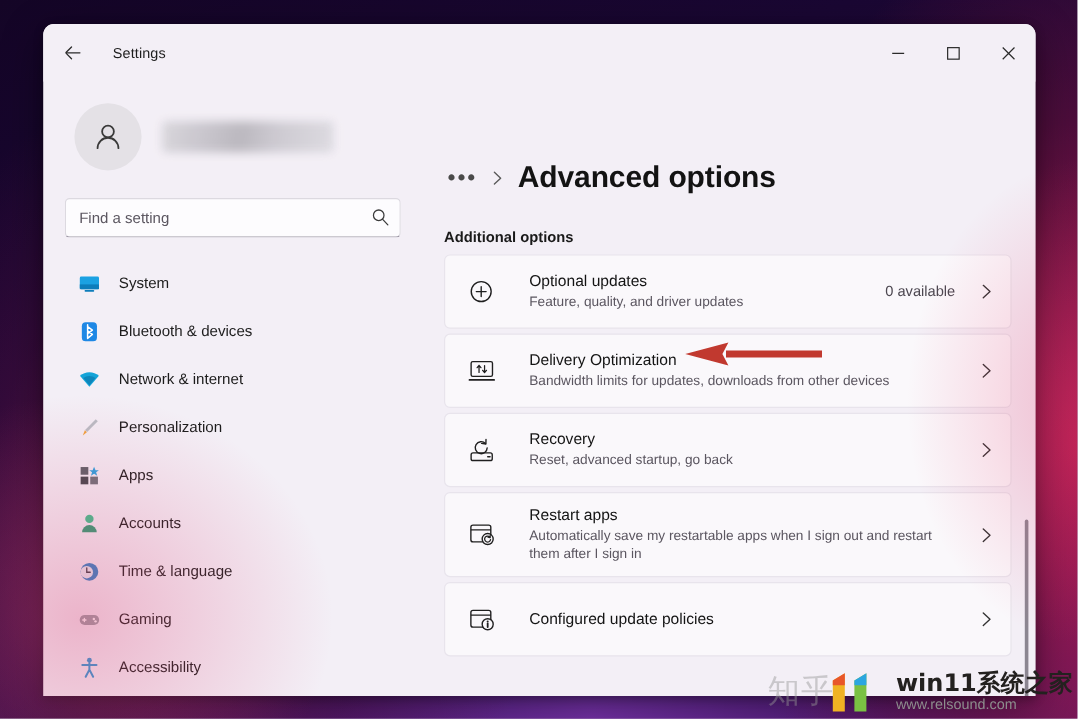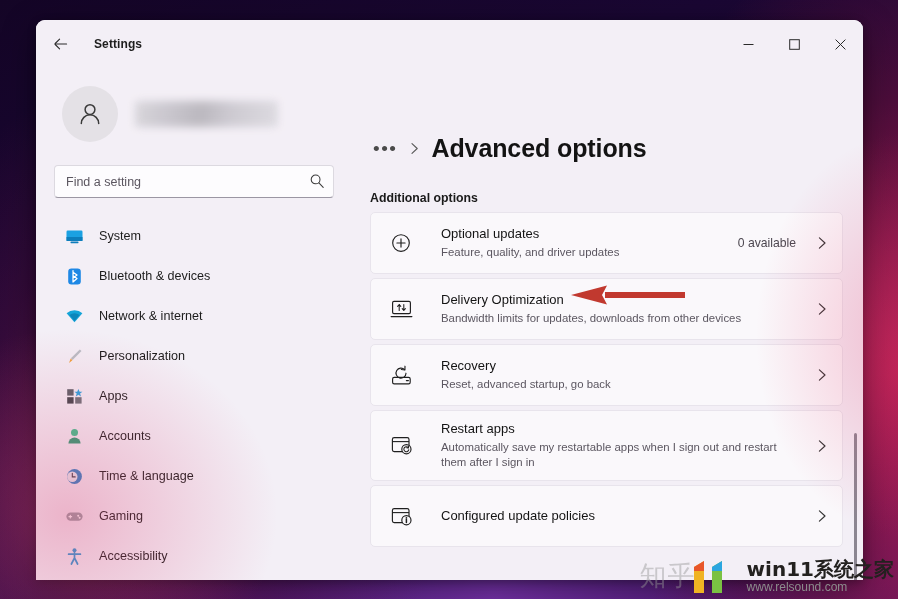--- a/index.html
+++ b/index.html
@@ -65,21 +65,20 @@
     border-radius: 4px;
     display: flex; align-items: center; justify-content: center;
     color: #2b2b2b;
     cursor: pointer;
   }
   .win-title {
     font-size: 12px;
     color: #1d1d1d;
     margin-left: 17px;
     letter-spacing: 0.1px;
-    font-weight: bold;
   }
   .caption-buttons {
     margin-left: auto;
     display: flex;
     height: 48px;
   }
   .cap-btn {
     width: 46px; height: 48px;
     display: flex; align-items: center; justify-content: center;
     color: #2a2a2a;

